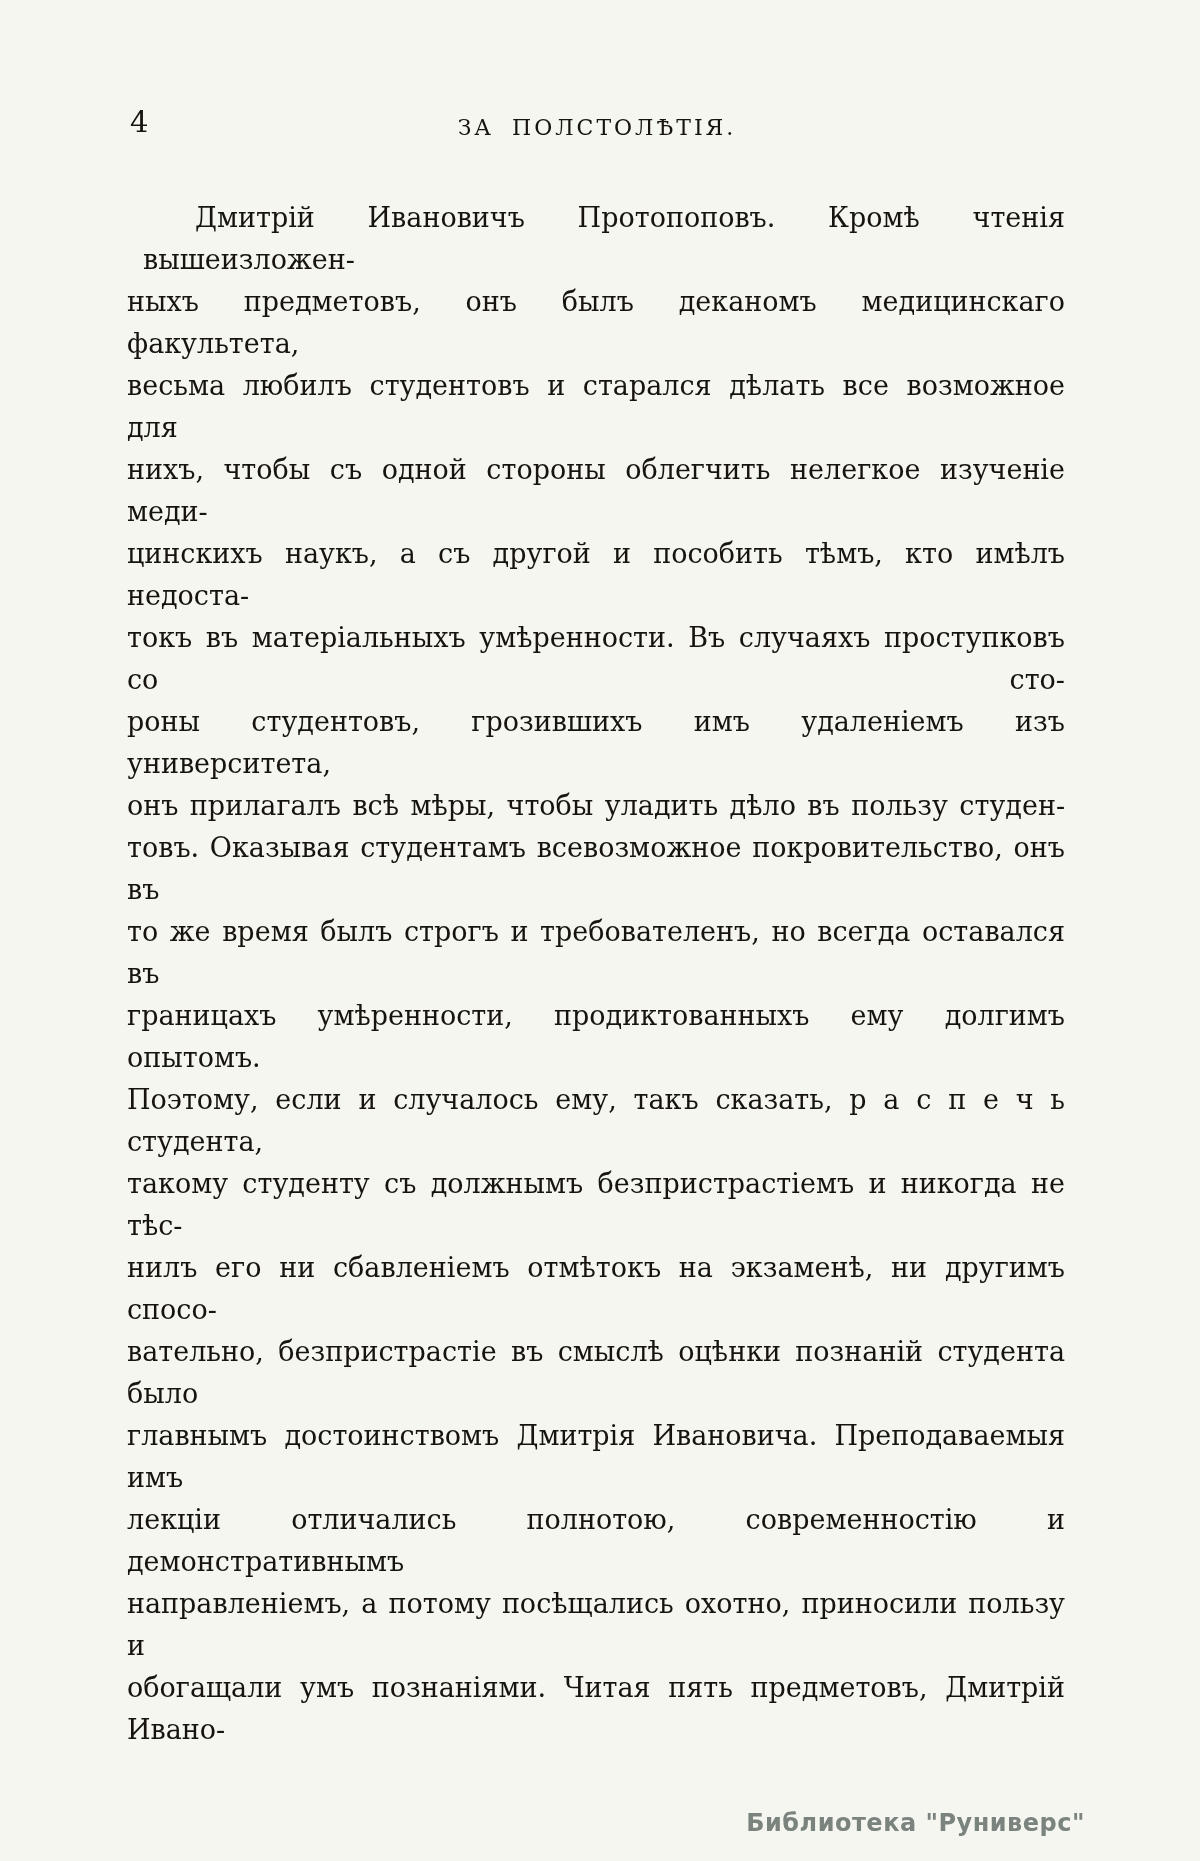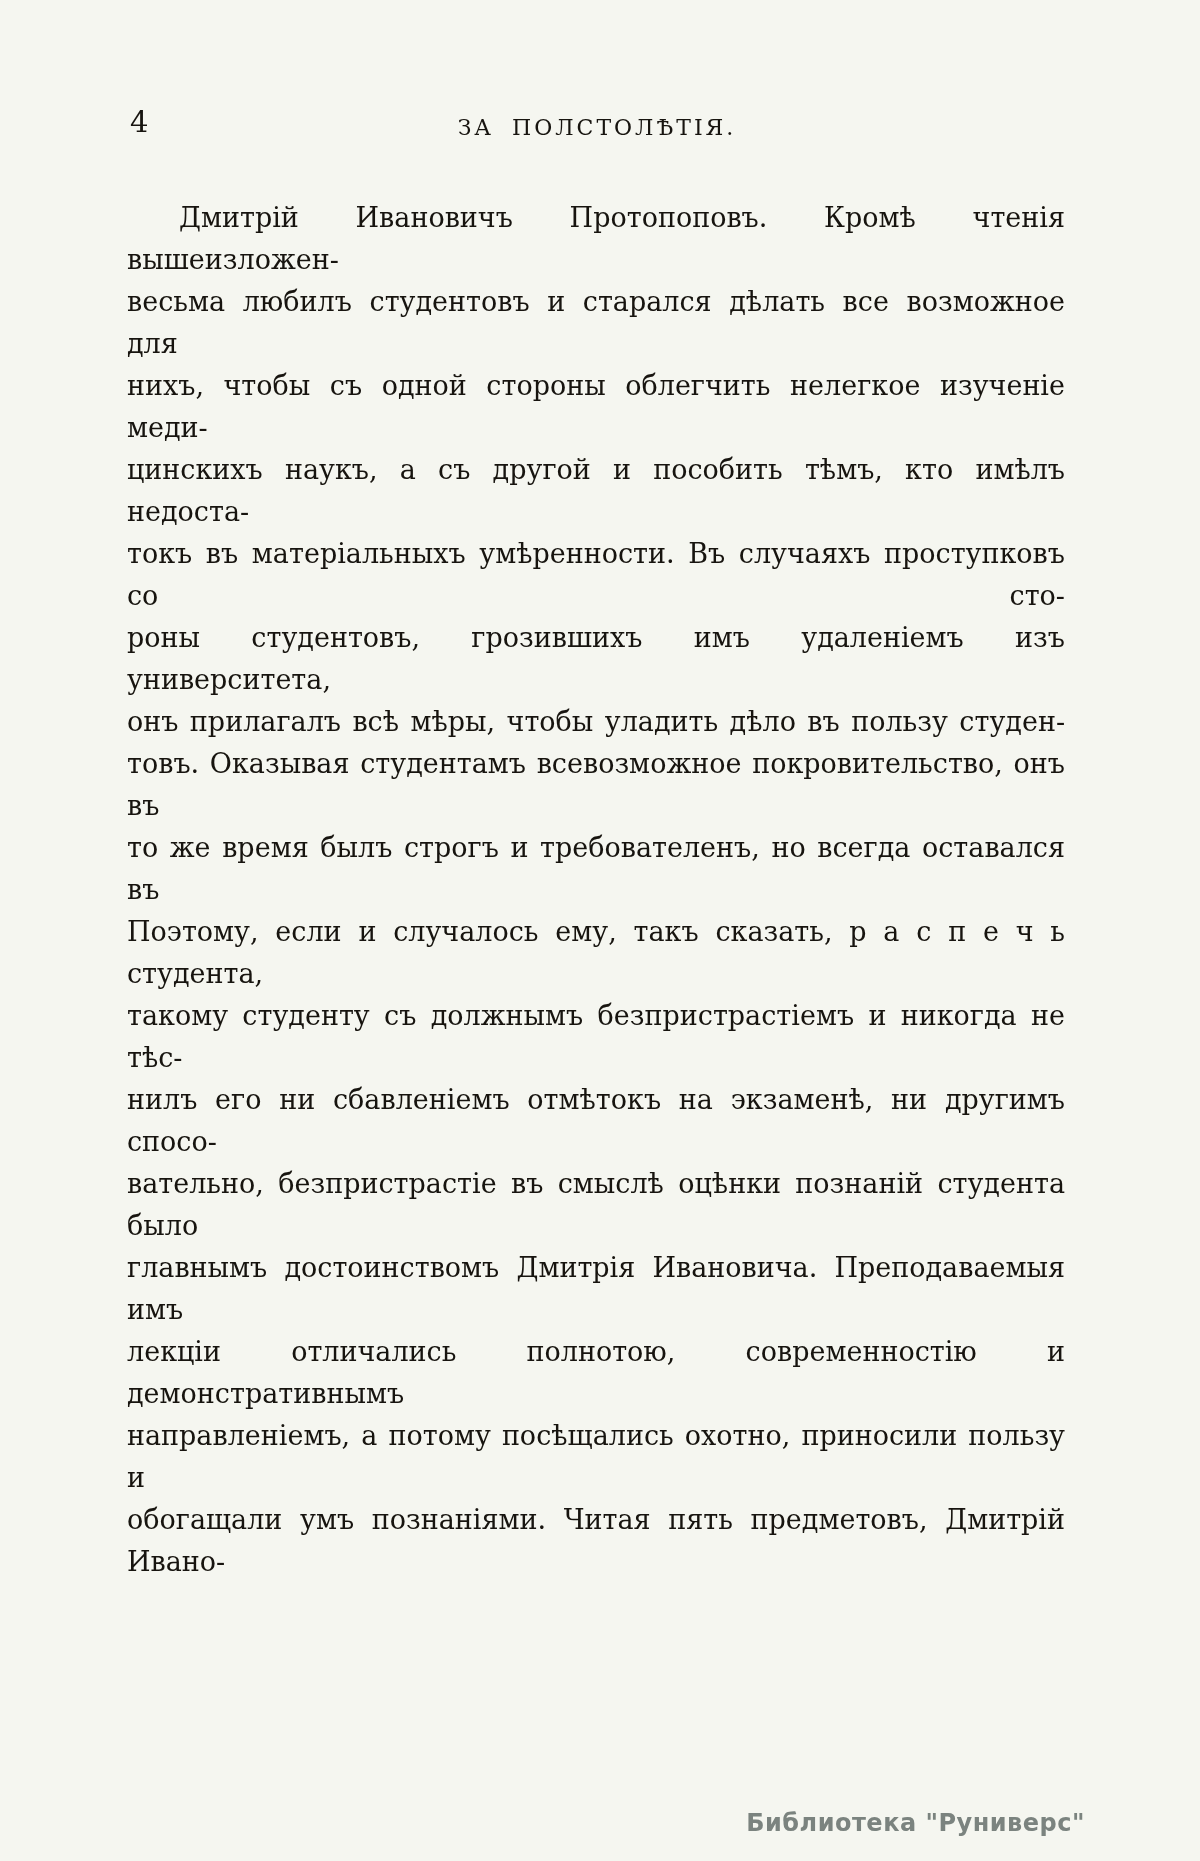--- a/index.html
+++ b/index.html
@@ -46,20 +46,21 @@
     line-height: 42px;
     word-spacing: 2px;
   }
   .body-text .line {
     text-align: justify;
     text-align-last: justify;
     white-space: normal;
   }
   .body-text .line:first-child {
     text-indent: 52px;
+    margin-left: 16px;
   }
   .watermark {
     position: absolute;
     right: 115px;
     bottom: 24px;
     font-family: "DejaVu Sans", sans-serif;
     font-size: 24px;
     font-weight: 700;
     color: #7b837f;
     letter-spacing: 0.5px;
@@ -69,28 +70,30 @@
 <body>
 
 <div class="page">
 
   <div class="page-number">4</div>
 
   <div class="running-title">ЗА ПОЛСТОЛѢТІЯ.</div>
 
   <div class="body-text">
       <div class="line">Дмитрій Ивановичъ Протопоповъ. Кромѣ чтенія вышеизложен-</div>
+      <div class="line">ныхъ предметовъ, онъ былъ деканомъ медицинскаго факультета,</div>
       <div class="line">весьма любилъ студентовъ и старался дѣлать все возможное для</div>
       <div class="line">нихъ, чтобы съ одной стороны облегчить нелегкое изученіе меди-</div>
       <div class="line">цинскихъ наукъ, а съ другой и пособить тѣмъ, кто имѣлъ недоста-</div>
       <div class="line">токъ въ матеріальныхъ умѣренности. Въ случаяхъ проступковъ со сто-</div>
       <div class="line">роны студентовъ, грозившихъ имъ удаленіемъ изъ университета,</div>
       <div class="line">онъ прилагалъ всѣ мѣры, чтобы уладить дѣло въ пользу студен-</div>
       <div class="line">товъ. Оказывая студентамъ всевозможное покровительство, онъ въ</div>
       <div class="line">то же время былъ строгъ и требователенъ, но всегда оставался въ</div>
+      <div class="line">границахъ умѣренности, продиктованныхъ ему долгимъ опытомъ.</div>
       <div class="line">Поэтому, если и случалось ему, такъ сказать, р а с п е ч ь студента,</div>
       <div class="line">такому студенту съ должнымъ безпристрастіемъ и никогда не тѣс-</div>
       <div class="line">нилъ его ни сбавленіемъ отмѣтокъ на экзаменѣ, ни другимъ спосо-</div>
       <div class="line">вательно, безпристрастіе въ смыслѣ оцѣнки познаній студента было</div>
       <div class="line">главнымъ достоинствомъ Дмитрія Ивановича. Преподаваемыя имъ</div>
       <div class="line">лекціи отличались полнотою, современностію и демонстративнымъ</div>
       <div class="line">направленіемъ, а потому посѣщались охотно, приносили пользу и</div>
       <div class="line">обогащали умъ познаніями. Читая пять предметовъ, Дмитрій Ивано-</div>
     </div>
 

